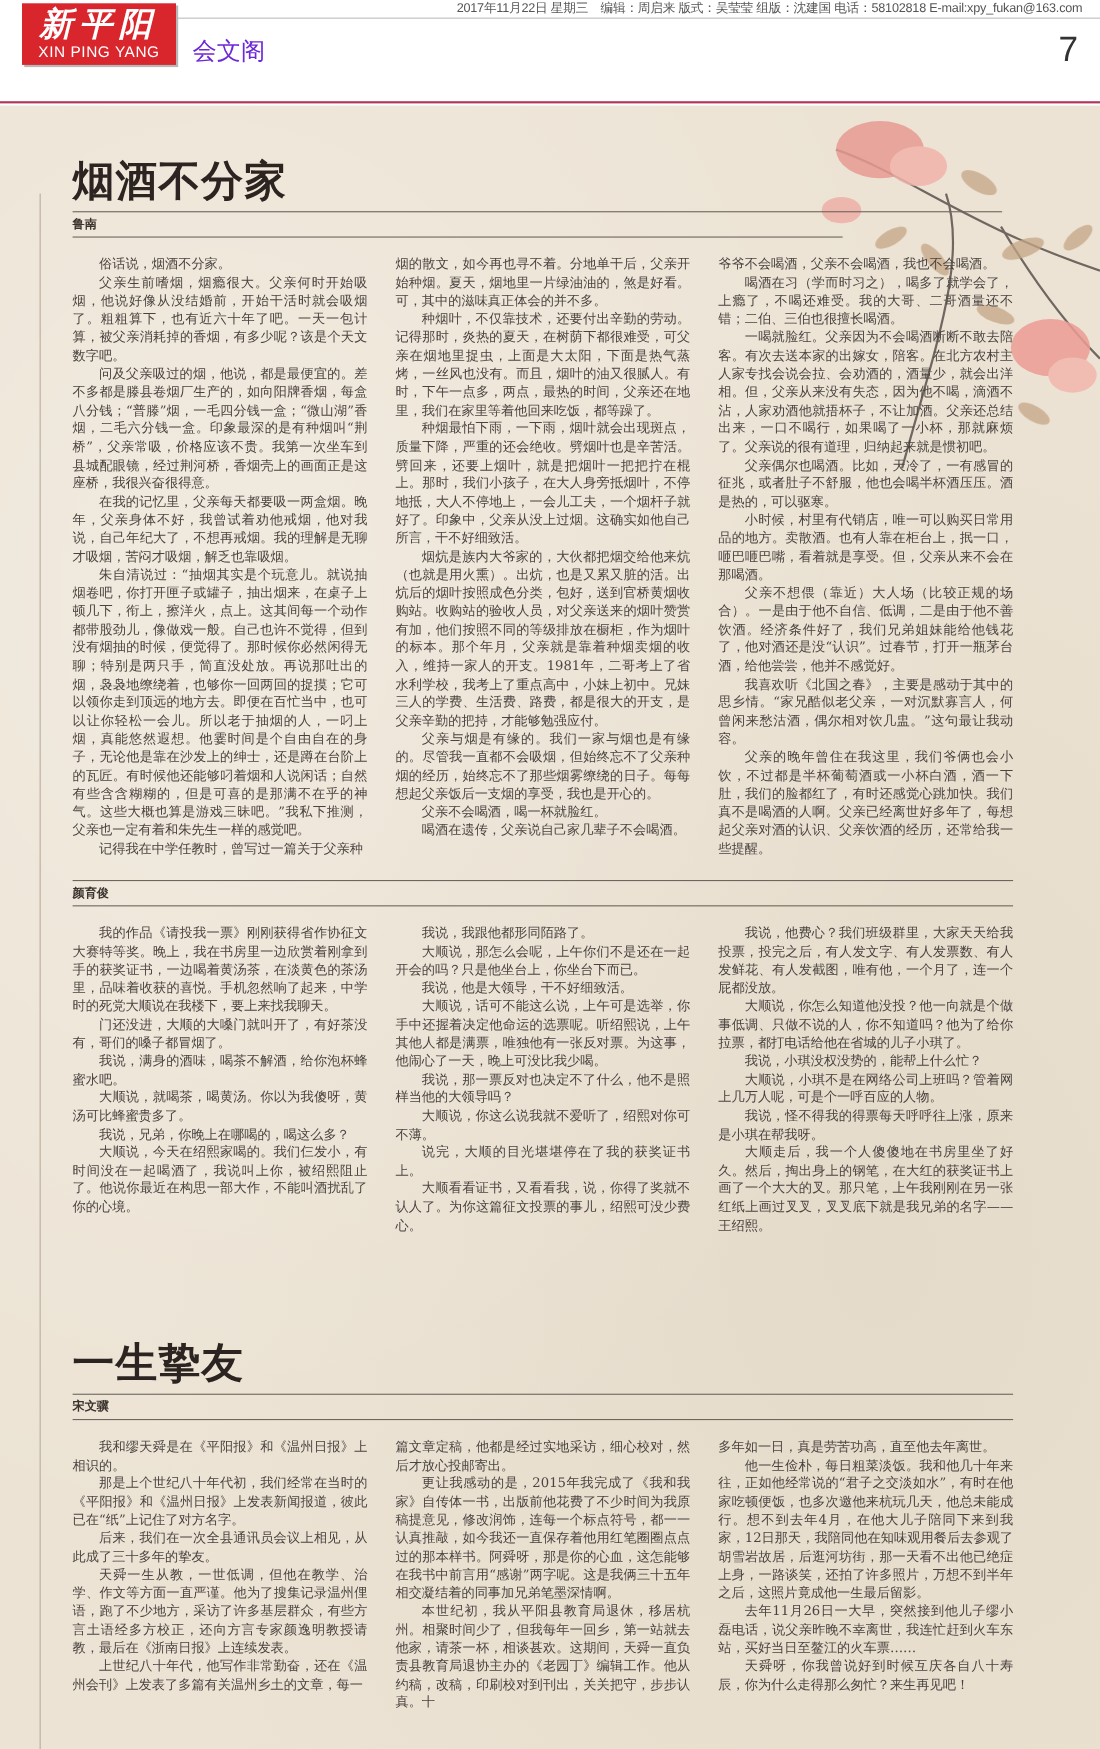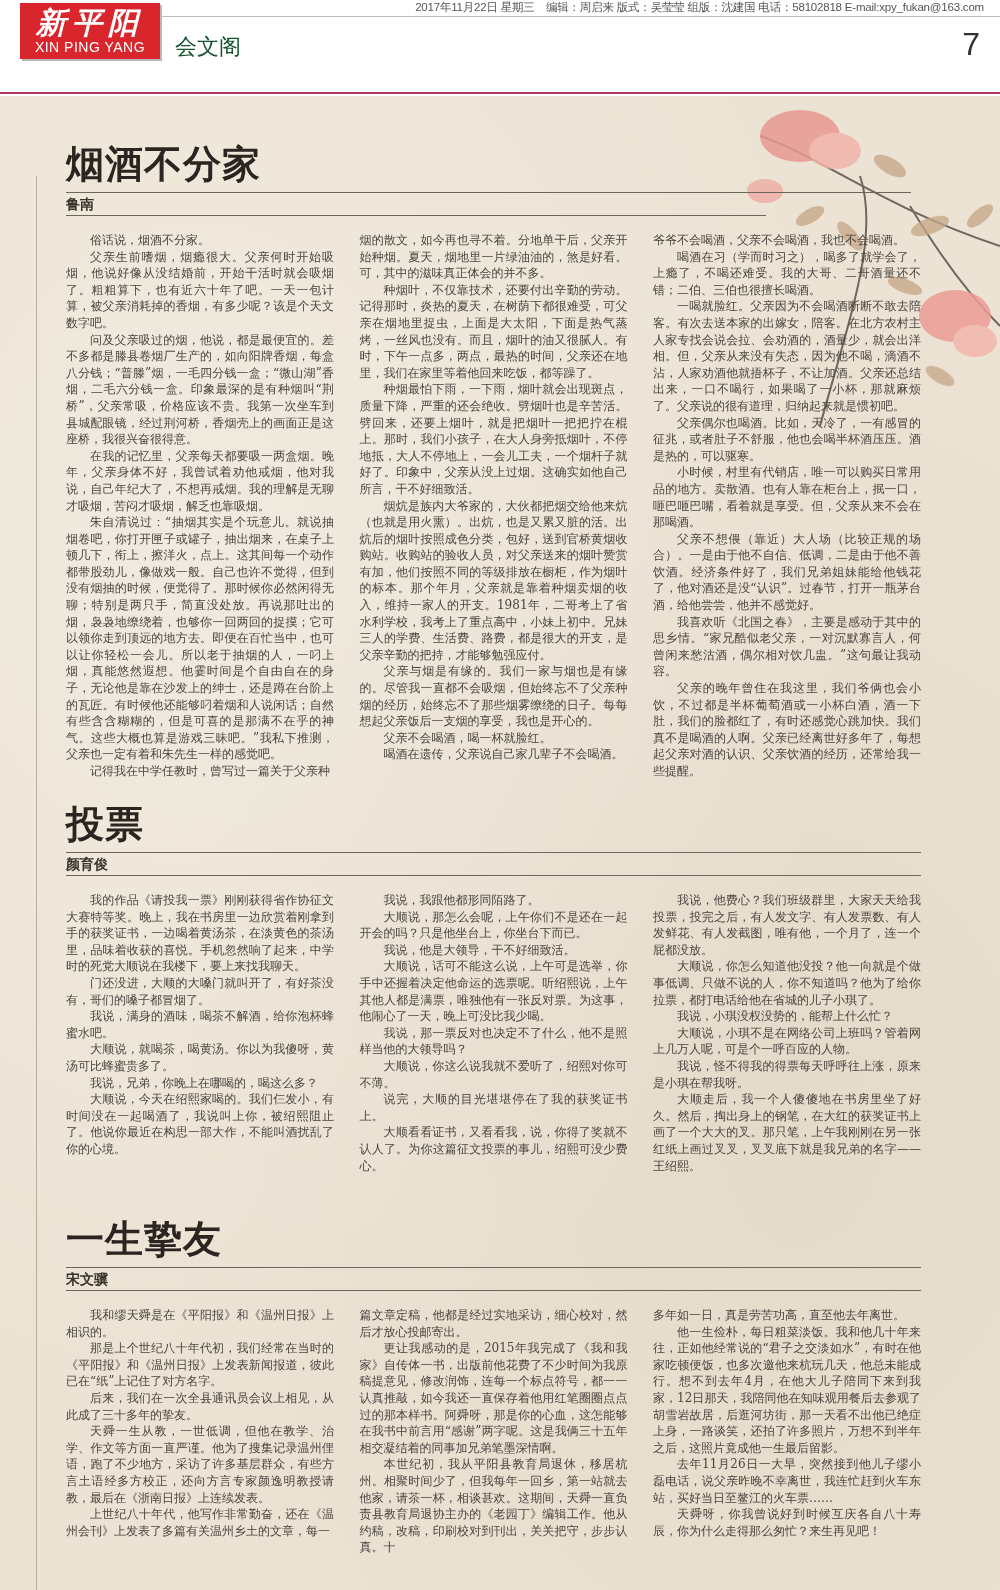--- a/index.html
+++ b/index.html
@@ -15,21 +15,21 @@
     position: absolute; right: 16px; top: 0; font-family: "Liberation Sans", "DejaVu Sans", sans-serif;
     font-size: 11.5px; color: #555; white-space: nowrap; letter-spacing: -0.2px;
   }
   .header-rule { position: absolute; left: 160px; right: 0; top: 16px; height: 1px; background: #bdbdbd; }
   .logo {
     position: absolute; left: 20px; top: 3px; width: 140px; height: 56px; background: #d8262c;
     color: #fff; text-align: center; box-shadow: 2px 2px 0 #b7b7b7;
   }
   .logo .cn { font-family: "DejaVu Serif", serif; font-size: 30px; font-weight: bold; letter-spacing: 6px; line-height: 36px; padding-top: 2px; font-style: italic; }
   .logo .en { font-family: "Liberation Sans", sans-serif; font-size: 14px; letter-spacing: 0.5px; line-height: 12px; }
-  .section-name { position: absolute; left: 175px; top: 32px; font-family: "DejaVu Sans", sans-serif; font-size: 22px; color: #14532d; }
+  .section-name { position: absolute; left: 175px; top: 32px; font-family: "DejaVu Sans", sans-serif; font-size: 22px; color: #6d28d9; }
   .page-no { position: absolute; right: 20px; top: 26px; font-family: "Liberation Sans", sans-serif; font-size: 32px; color: #333; }
   .red-rule { position: absolute; left: 0; right: 0; top: 92px; height: 2px; background: #b3365b; }
 
   .paper {
     position: absolute; left: 0; top: 96px; width: 1000px; height: 1494px;
     background:
       radial-gradient(ellipse at 20% 30%, rgba(255,255,255,0.25), transparent 60%),
       radial-gradient(ellipse at 80% 70%, rgba(180,160,130,0.12), transparent 60%),
       #ece3d4;
   }
@@ -38,21 +38,21 @@
   .flower {
     position: absolute; right: 0; top: 96px; width: 260px; height: 330px; pointer-events: none;
   }
 
   .article { position: absolute; left: 66px; width: 855px; }
   .art-title {
     font-family: "DejaVu Serif", serif; font-weight: bold; font-size: 38px; color: #2b2420;
     letter-spacing: 1px; line-height: 48px; height: 52px;
   }
   .rule { height: 1px; background: #6e655c; }
-  .byline { font-family: Liberation Sans, sans-serif; font-size: 14px; font-weight: bold; color: #3a332e; height: 22px; line-height: 22px; }
+  .byline { font-family: Liberation Serif, serif; font-size: 11px; font-weight: bold; color: #3a332e; height: 22px; line-height: 22px; }
   .cols { display: flex; justify-content: space-between; margin-top: 16px; }
   .col { width: 268px; font-size: 12px; line-height: 16.6px; color: #4a4440; text-align: justify; }
   .col p { margin: 0; text-indent: 2em; }
   .col p.cont { text-indent: 0; }
 
   #art1 { top: 140px; }
   #art2 { top: 800px; }
   #art3 { top: 1215px; }
   #art1 .rule.top { width: 845px; }
 </style>
@@ -129,21 +129,20 @@
       <p>父亲偶尔也喝酒。比如，天冷了，一有感冒的征兆，或者肚子不舒服，他也会喝半杯酒压压。酒是热的，可以驱寒。</p>
       <p>小时候，村里有代销店，唯一可以购买日常用品的地方。卖散酒。也有人靠在柜台上，抿一口，咂巴咂巴嘴，看着就是享受。但，父亲从来不会在那喝酒。</p>
       <p>父亲不想偎（靠近）大人场（比较正规的场合）。一是由于他不自信、低调，二是由于他不善饮酒。经济条件好了，我们兄弟姐妹能给他钱花了，他对酒还是没“认识”。过春节，打开一瓶茅台酒，给他尝尝，他并不感觉好。</p>
       <p>我喜欢听《北国之春》，主要是感动于其中的思乡情。“家兄酷似老父亲，一对沉默寡言人，何曾闲来愁沽酒，偶尔相对饮几盅。”这句最让我动容。</p>
       <p>父亲的晚年曾住在我这里，我们爷俩也会小饮，不过都是半杯葡萄酒或一小杯白酒，酒一下肚，我们的脸都红了，有时还感觉心跳加快。我们真不是喝酒的人啊。父亲已经离世好多年了，每想起父亲对酒的认识、父亲饮酒的经历，还常给我一些提醒。</p>
     </div>
   </div>
 </div>
 
 <div class="article" id="art2">
-  <div class="art-title">投票</div>
   <div class="rule"></div>
   <div class="byline">颜育俊</div>
   <div class="rule"></div>
   <div class="cols">
     <div class="col">
       <p>我的作品《请投我一票》刚刚获得省作协征文大赛特等奖。晚上，我在书房里一边欣赏着刚拿到手的获奖证书，一边喝着黄汤茶，在淡黄色的茶汤里，品味着收获的喜悦。手机忽然响了起来，中学时的死党大顺说在我楼下，要上来找我聊天。</p>
       <p>门还没进，大顺的大嗓门就叫开了，有好茶没有，哥们的嗓子都冒烟了。</p>
       <p>我说，满身的酒味，喝茶不解酒，给你泡杯蜂蜜水吧。</p>
       <p>大顺说，就喝茶，喝黄汤。你以为我傻呀，黄汤可比蜂蜜贵多了。</p>
       <p>我说，兄弟，你晚上在哪喝的，喝这么多？</p>

